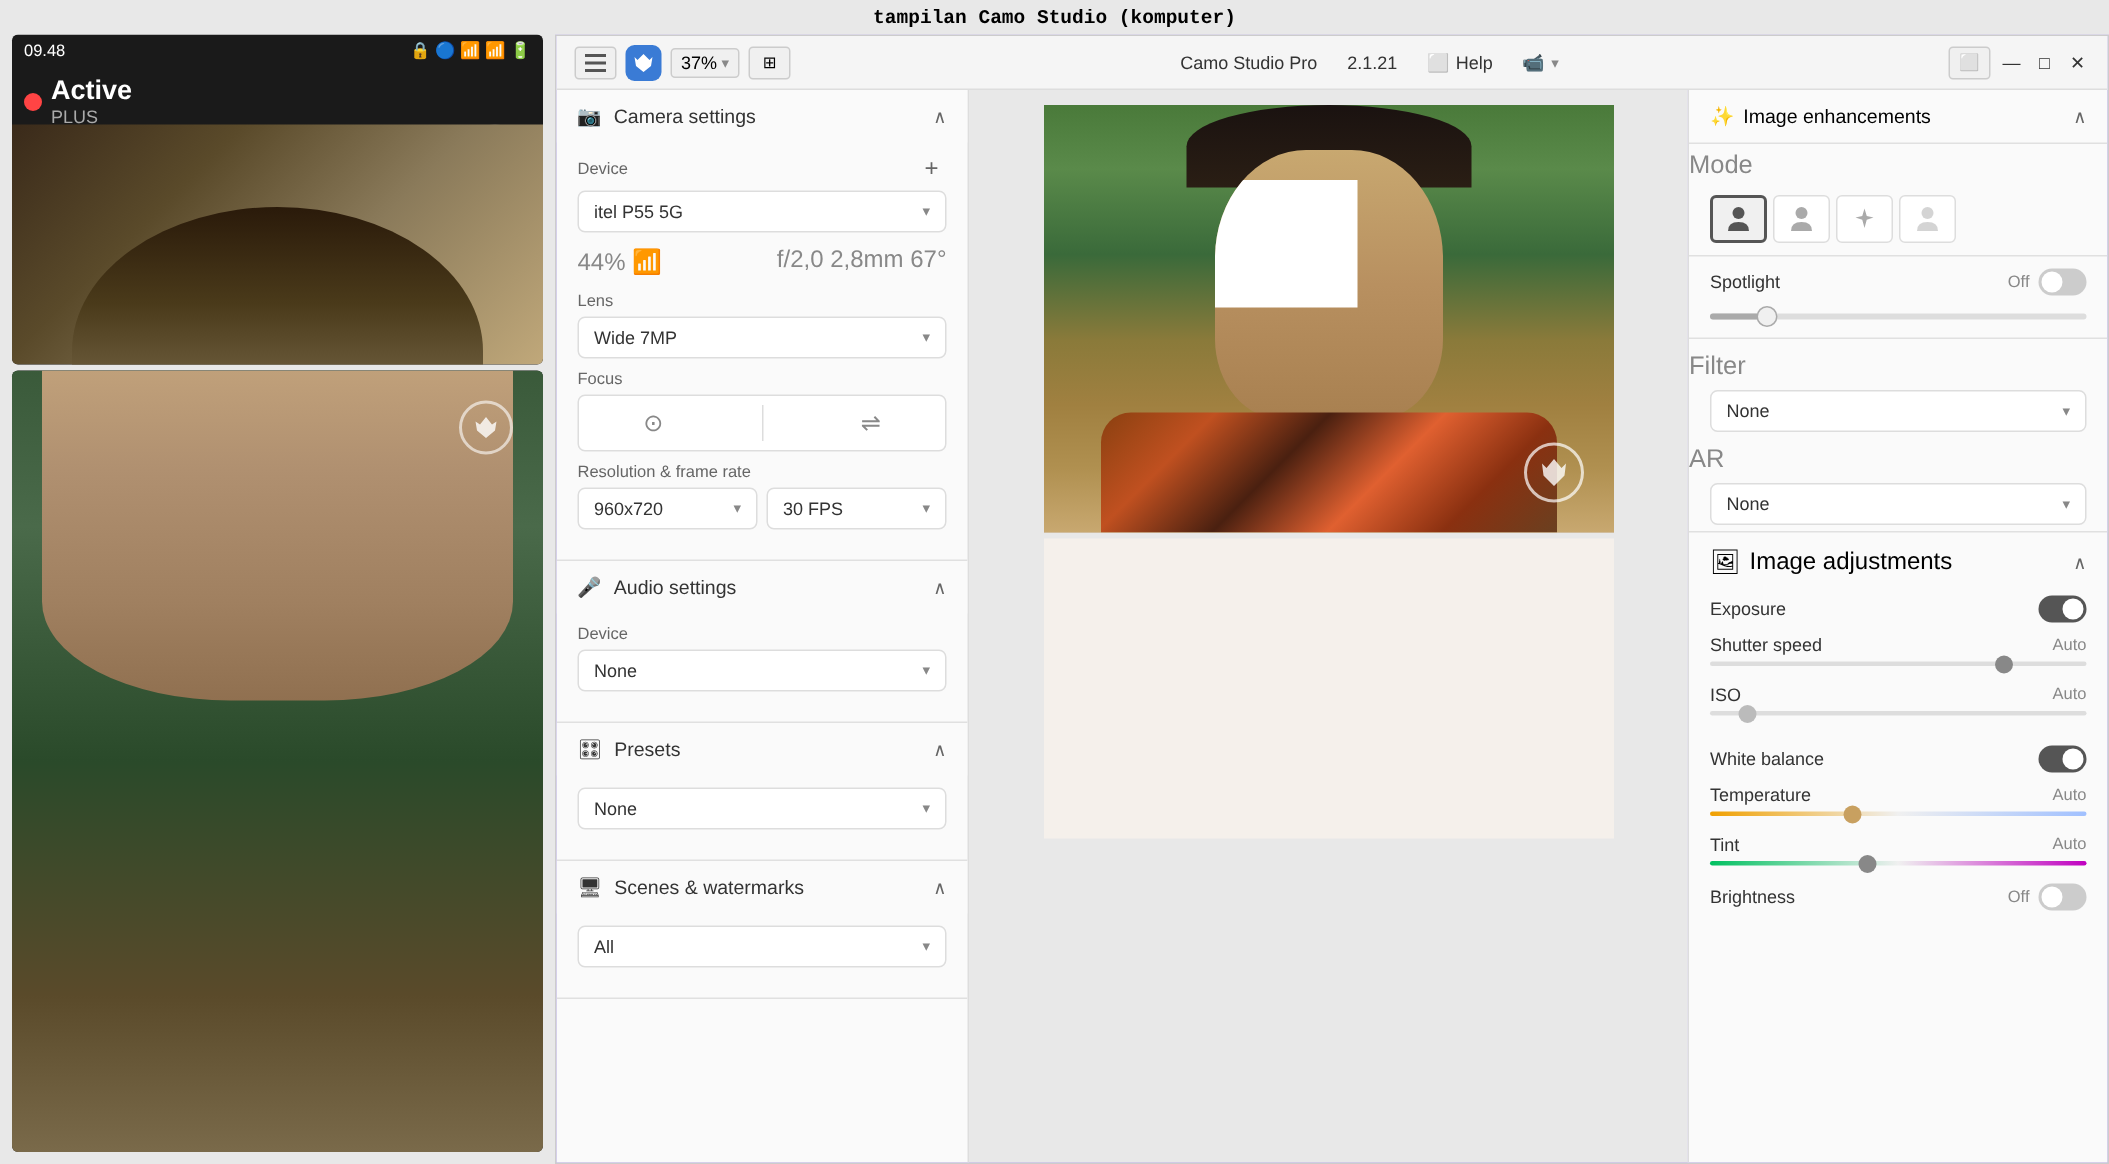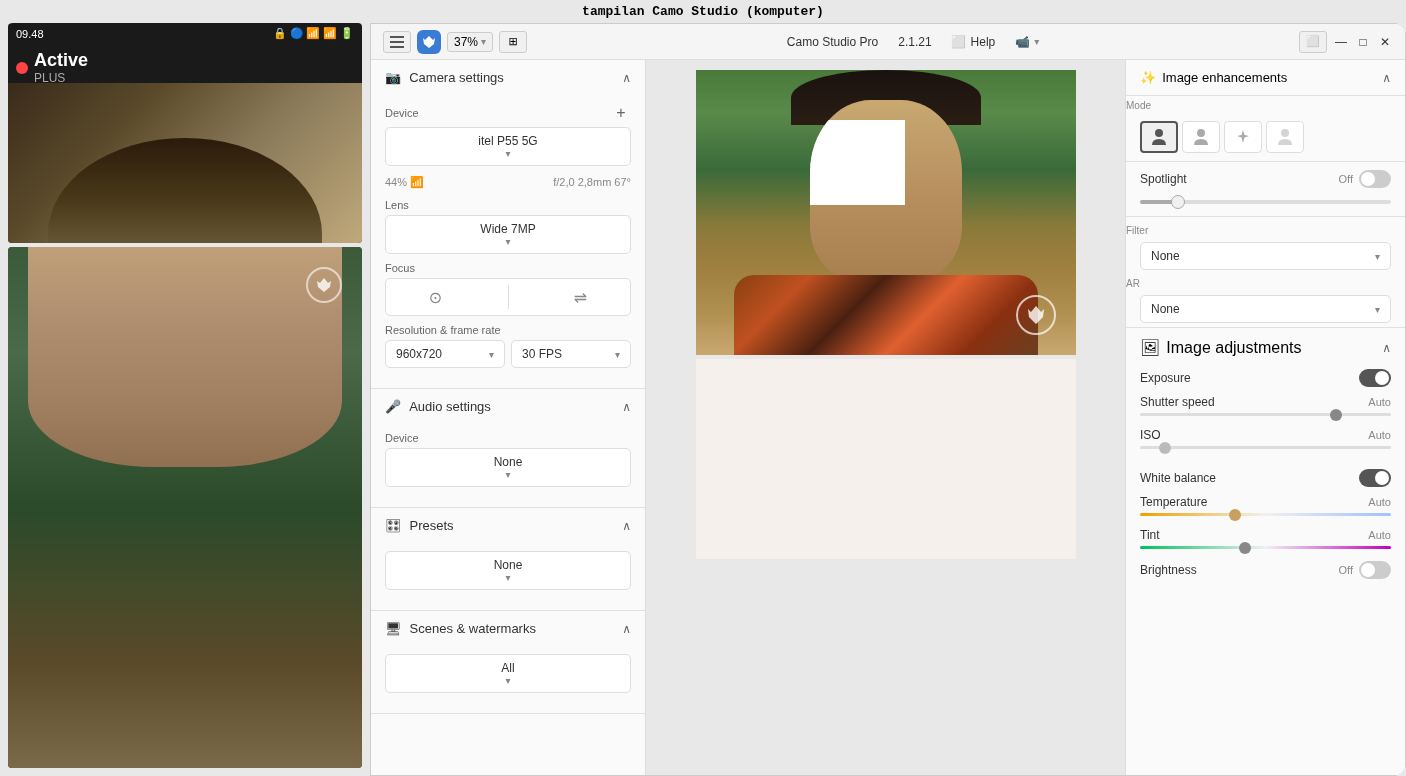--- a/index.html
+++ b/index.html
@@ -31,21 +31,20 @@
       flex: 1;
       text-align: center;
       font-weight: bold;
     }
 
     
     .main-content {
       display: flex;
       flex: 1;
       overflow: hidden;
-      border-radius: 13px;
     }
 
     
     .phone-section {
       width: 370px;
       display: flex;
       flex-direction: column;
       gap: 0;
       background: #e8e8e8;
       padding: 0 8px 8px 8px;
@@ -324,27 +323,26 @@
       border: 1px solid #ddd;
       border-radius: 5px;
       background: white;
       font-size: 12px;
       color: #333;
       display: flex;
       align-items: center;
       justify-content: space-between;
       cursor: pointer;
       margin-bottom: 8px;
-      flex-direction: column;
     }
 
     .device-info {
       display: flex;
       justify-content: space-between;
-      font-size: 11px;
+      font-size: 16px;
       color: #888;
       margin-bottom: 8px;
       padding: 2px 0;
     }
 
     .focus-controls {
       display: flex;
       justify-content: space-around;
       border: 1px solid #ddd;
       border-radius: 5px;
@@ -574,21 +572,21 @@
       border-radius: 50%;
     }
 
     .section-divider {
       height: 1px;
       background: #e0e0e0;
       margin: 4px 0;
     }
 
     .right-sub-label {
-      font-size: 10px;
+      font-size: 17px;
       color: #888;
       padding: 4px 0 2px;
     }
 
     .right-dropdown {
       margin: 4px 14px;
       padding: 6px 10px;
       border: 1px solid #ddd;
       border-radius: 5px;
       background: white;

